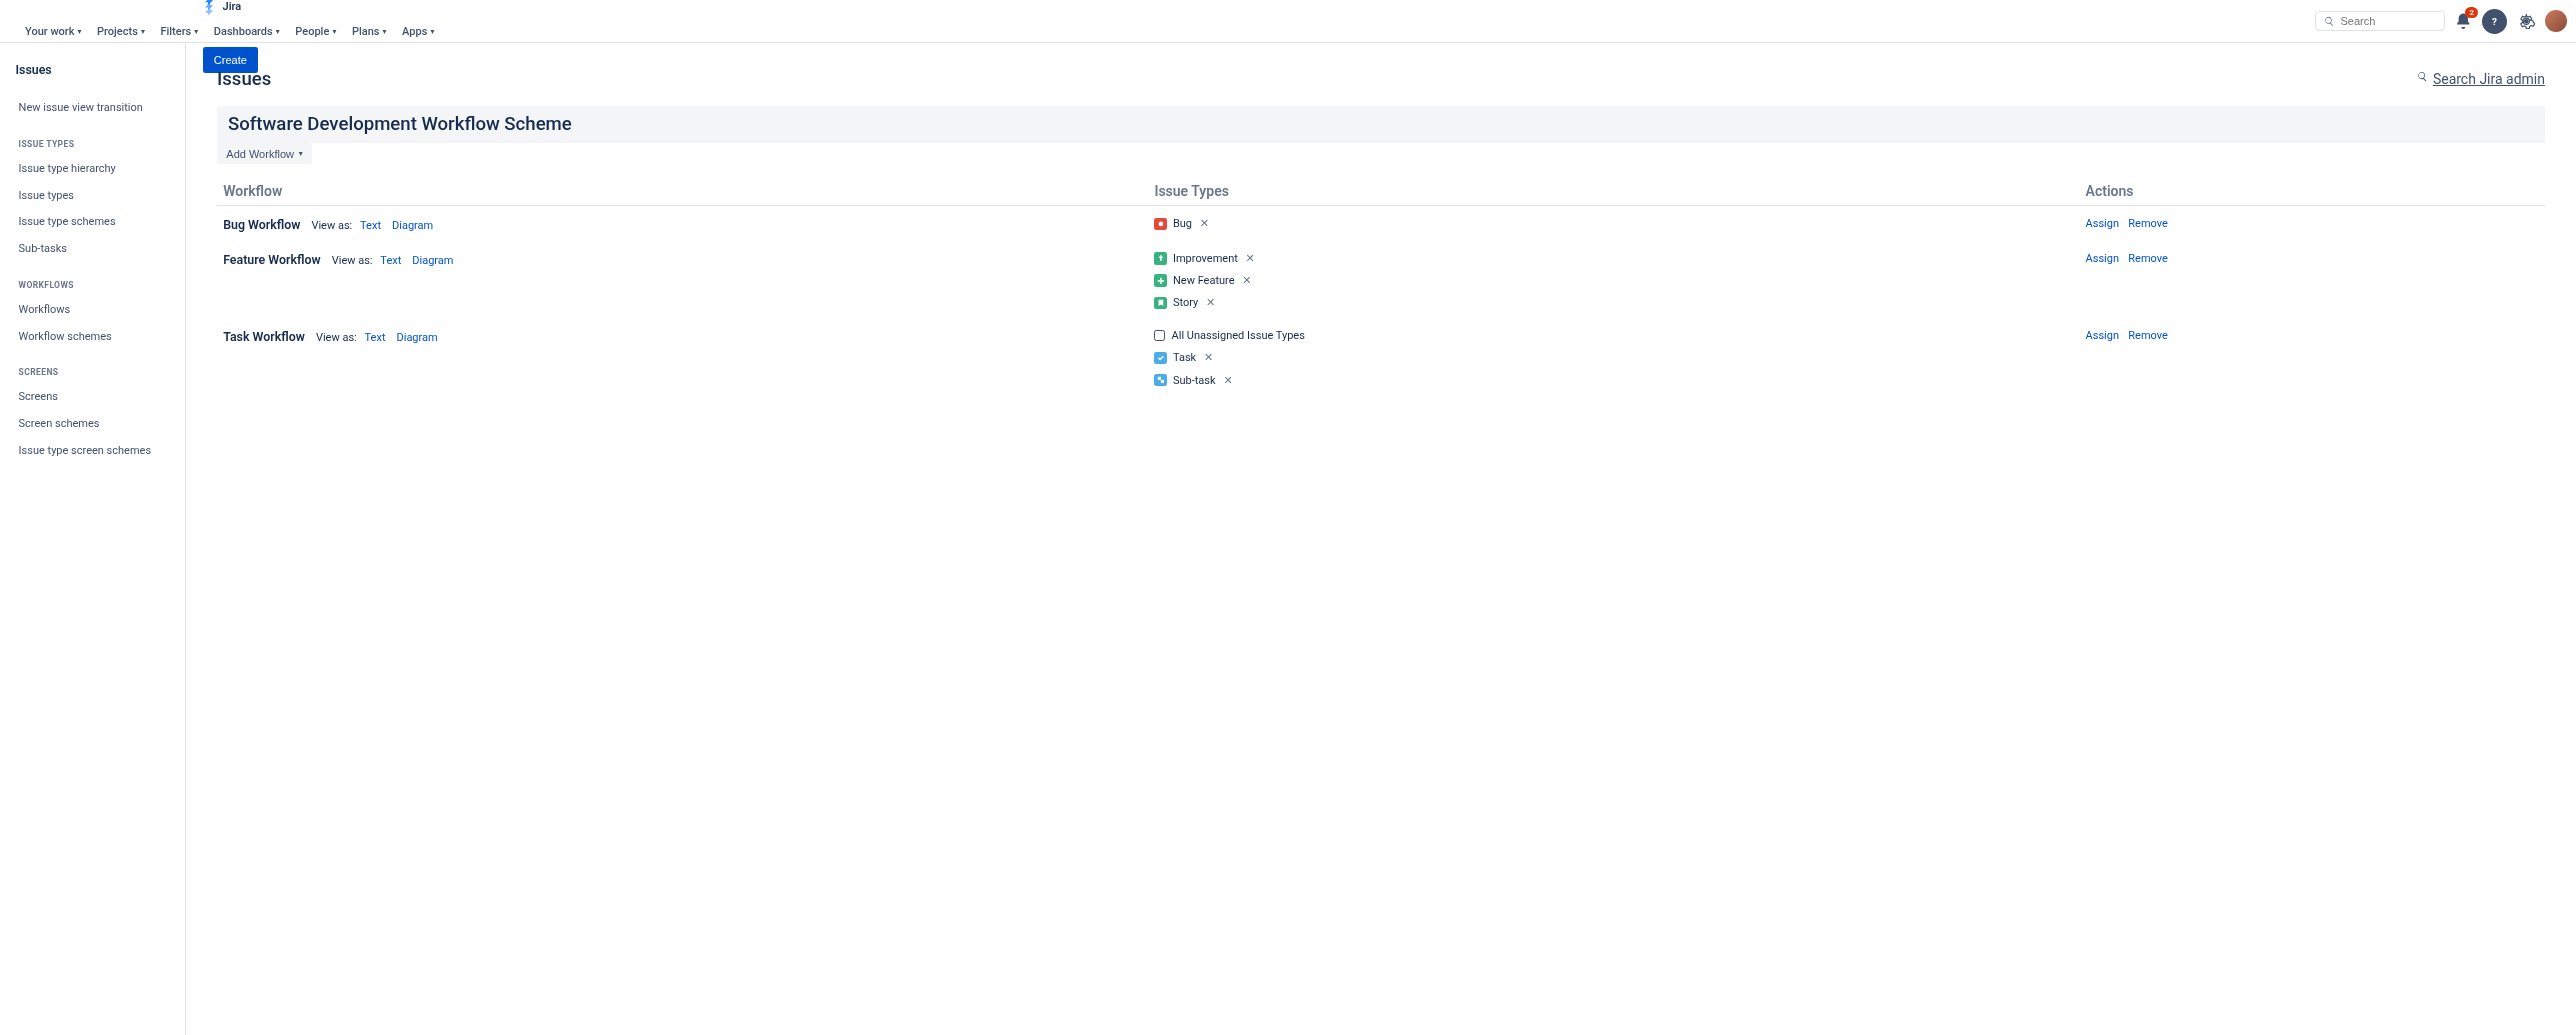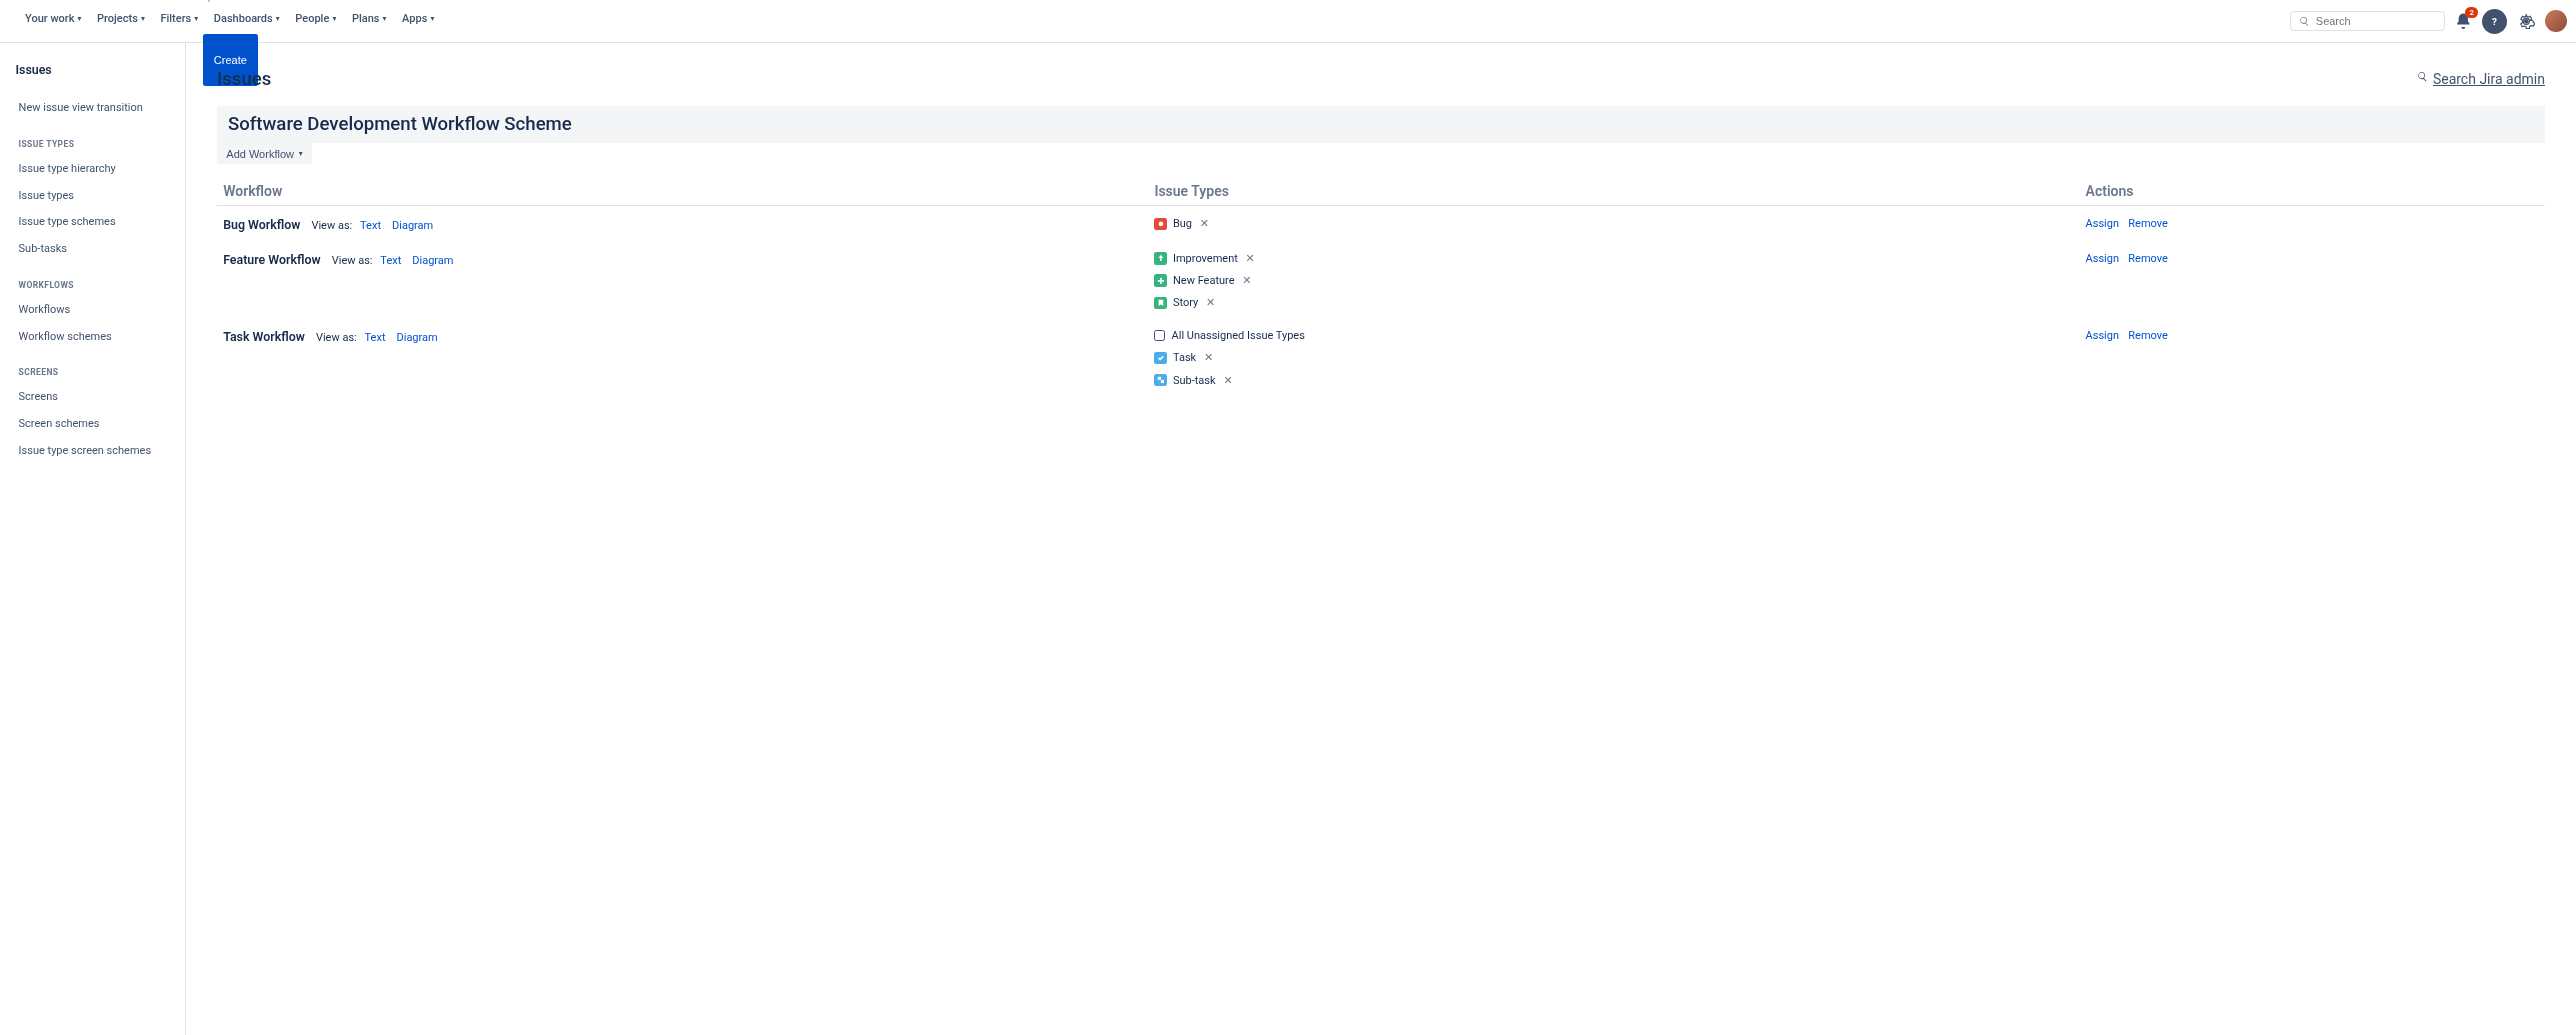--- a/index.html
+++ b/index.html
@@ -6,23 +6,23 @@
   body { font-family: -apple-system, BlinkMacSystemFont, "Segoe UI", Roboto, sans-serif; font-size: 11px; color: #172B4D; background: #fff; }
   
   
   .topnav { display: flex; align-items: center; height: 43px; border-bottom: 0.8px solid #DFE1E6; padding: 0 9.3px; }
   .topnav-left { display: flex; align-items: center; gap: 3.1px; flex-direction: column; }
   .app-switcher { width: 25px; height: 25px; display: flex; align-items: center; justify-content: center; cursor: pointer; border-radius: 2.3px; }
   .jira-logo { display: flex; align-items: center; gap: 3.1px; font-weight: 600; color: #253858; margin-right: 9.3px; cursor: pointer; padding: 0 3.1px; }
   .jira-logo svg { width: 18.6px; height: 18.6px; }
   .nav-item { display: flex; align-items: center; gap: 3.1px; padding: 6.2px 7.8px; cursor: pointer; border-radius: 2.3px; color: #42526E; font-weight: 500; }
   .chevron { font-size: 7.8px; color: #42526E; }
-  .create-btn { background: #0052CC; color: #fff; border: none; padding: 20px 11px; border-radius: 2.3px; font-weight: 500; font-size: 11px; cursor: pointer; margin-left: 9.3px; }
+  .create-btn { background: #0052CC; color: #fff; border: none; padding: 7px 11px; border-radius: 2.3px; font-weight: 500; font-size: 11px; cursor: pointer; margin-left: 9.3px; }
   .topnav-right { margin-left: auto; display: flex; align-items: center; gap: 6.2px; }
-  .search-box { display: flex; align-items: flex-start; border: 1.6px solid #DFE1E6; border-radius: 3.9px; padding: 3.1px 7.8px; width: 155px; background: #fff; }
+  .search-box { display: flex; align-items: flex-start; border: 1.6px solid #DFE1E6; border-radius: 3.9px; padding: 3.1px 7.8px; width: 130px; background: #fff; }
   .search-box input { border: none; outline: none; font-size: 11px; width: 100%; color: #7A869A; }
   .search-box svg { width: 12.4px; height: 12.4px; margin-right: 6.2px; }
   .icon-btn { width: 25px; height: 25px; display: flex; align-items: center; justify-content: center; cursor: pointer; position: relative; border-radius: 50%; }
   .icon-btn.circle { background: #42526E; color: #fff; }
   .badge { position: absolute; top: -1.6px; right: -1.6px; background: #DE350B; color: #fff; border-radius: 6.2px; font-size: 7.8px; padding: 0.8px 3.9px; font-weight: 600; }
   .avatar { width: 22px; height: 22px; border-radius: 50%; background: linear-gradient(135deg, #c97b5d, #8b4a3a); cursor: pointer; }
   
   
   .layout { display: flex; height: calc(100vh - 43px); }
   .sidebar { width: 186px; border-right: 0.8px solid #DFE1E6; padding: 18.6px 12.4px; overflow-y: auto; flex-shrink: 0; }

